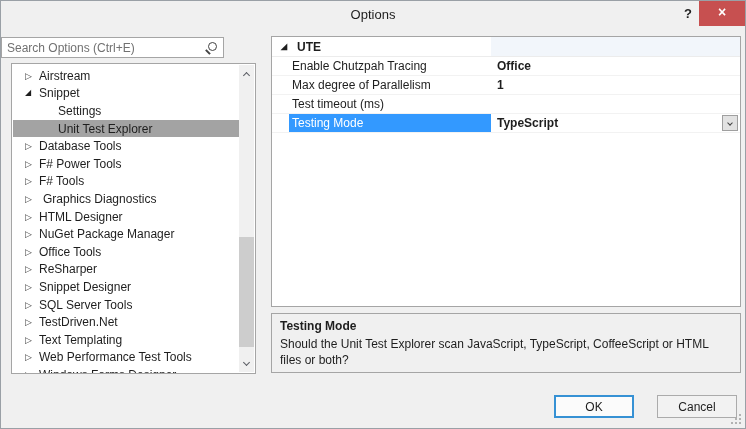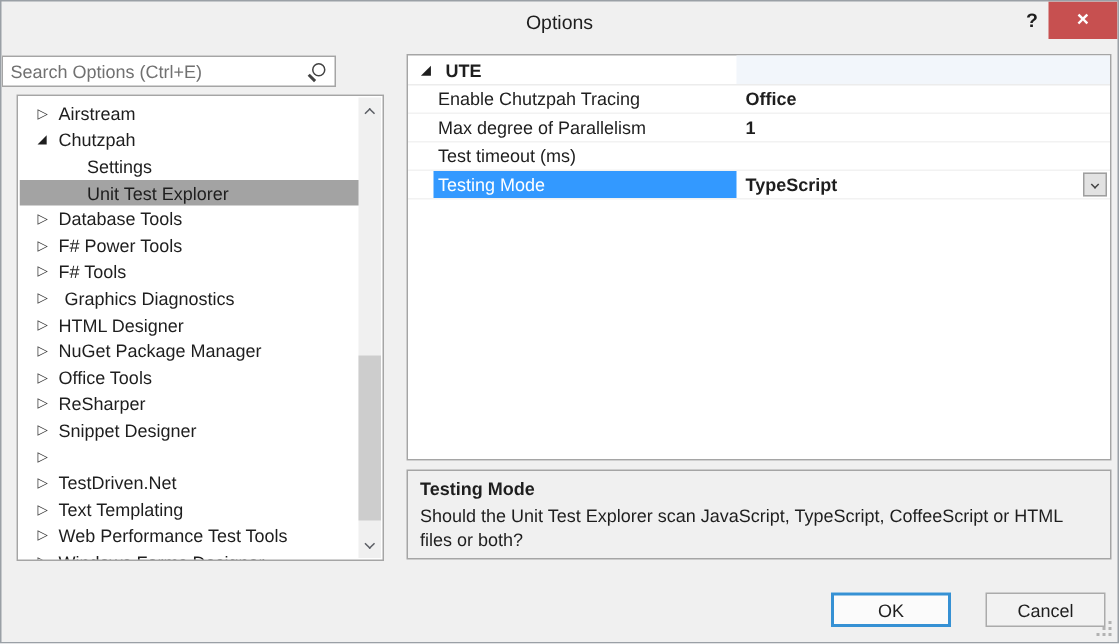--- a/index.html
+++ b/index.html
@@ -85,21 +85,21 @@
   </div>
 
   <div class="tree">
     <div class="tree-rows" id="tree-rows">
         <div class="tree-row">
           <span class="twisty">▷</span>
           <span class="lbl" style="margin-left: 26px;">Airstream</span>
         </div>
         <div class="tree-row">
           <span class="twisty exp">◢</span>
-          <span class="lbl" style="margin-left: 26px;">Chutzpah</span>
+          <span class="lbl" style="margin-left: 26px;">Snippet</span>
         </div>
         <div class="tree-row">
           <span class="lbl" style="margin-left: 45px;">Settings</span>
         </div>
         <div class="tree-row sel" style="background: #a3a3a3;">
           <span class="lbl" style="margin-left: 45px;">Unit Test Explorer</span>
         </div>
         <div class="tree-row">
           <span class="twisty">▷</span>
           <span class="lbl" style="margin-left: 26px;">Database Tools</span>
@@ -131,20 +131,21 @@
         <div class="tree-row">
           <span class="twisty">▷</span>
           <span class="lbl" style="margin-left: 26px; text-align: right;">ReSharper</span>
         </div>
         <div class="tree-row">
           <span class="twisty">▷</span>
           <span class="lbl" style="margin-left: 26px;">Snippet Designer</span>
         </div>
         <div class="tree-row">
           <span class="twisty">▷</span>
+          <span class="lbl" style="margin-left: 26px;">SQL Server Tools</span>
         </div>
         <div class="tree-row">
           <span class="twisty">▷</span>
           <span class="lbl" style="margin-left: 26px;">TestDriven.Net</span>
         </div>
         <div class="tree-row">
           <span class="twisty">▷</span>
           <span class="lbl" style="margin-left: 26px;">Text Templating</span>
         </div>
         <div class="tree-row">

